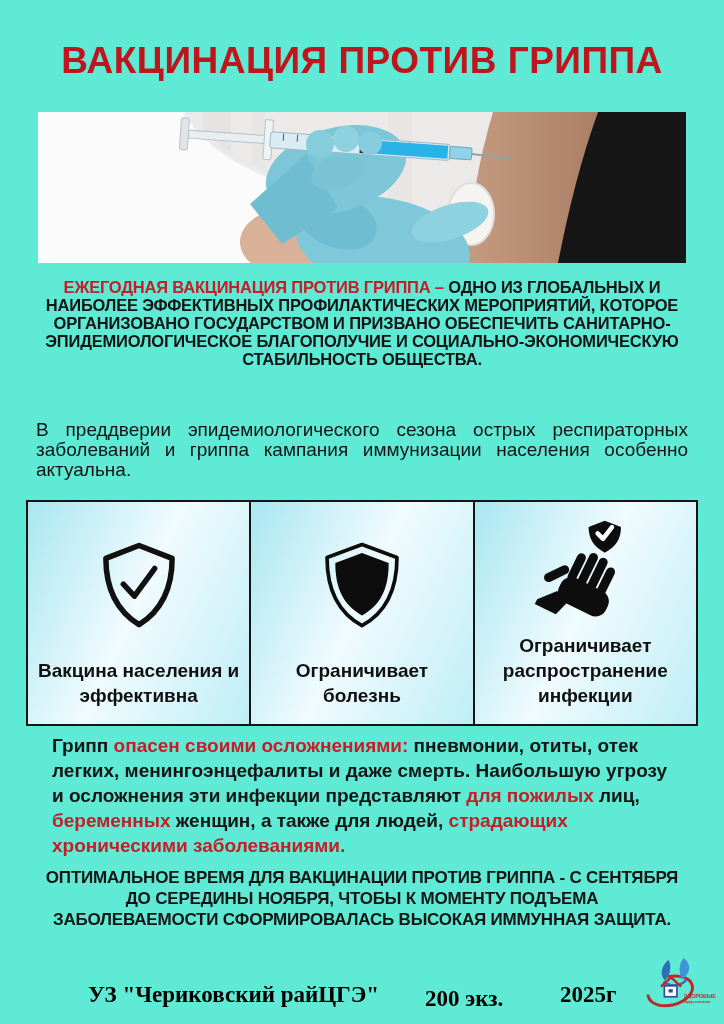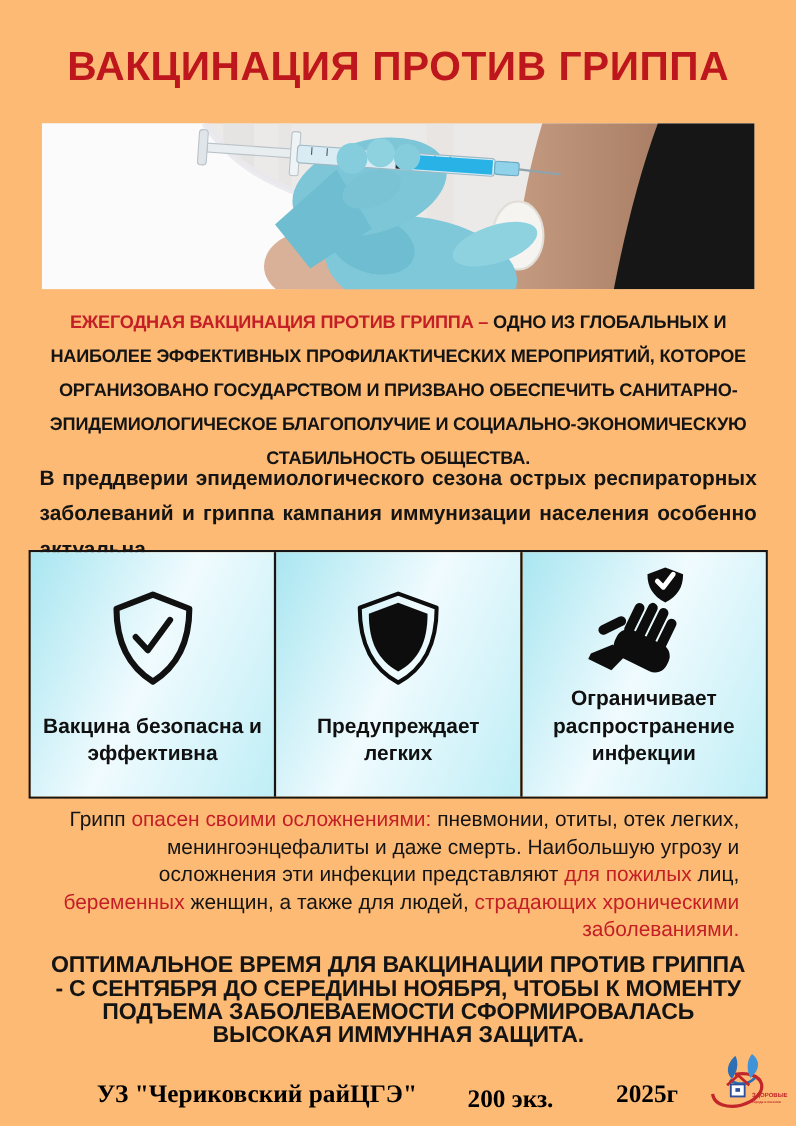--- a/index.html
+++ b/index.html
@@ -1,37 +1,37 @@
 <!DOCTYPE html>
 <html style="--title_red: #bd161d; --accent_red: #c41e26; --box_cyan_edge: #a9e6f1; --box_cyan_mid: #bfeef6;"><head>
 <meta charset="utf-8">
 <style>
   html,body{margin:0;padding:0;background:#ffffff;}
-  .page{position:relative;width:724px;height:1024px;background:#fdba74;overflow:hidden;
+  .page{position:relative;width:724px;height:1024px;background:#5eead4;overflow:hidden;
         font-family:"Liberation Sans",sans-serif;color:#1a1a1a;margin:0 auto;}
   .abs{position:absolute;}
   .red{color:var(--accent_red);}
   .page-title{top:40px;left:0;width:724px;text-align:center;font-size:37px;font-weight:800;
               color:var(--title_red);letter-spacing:.5px;margin:0;}
   .photo{top:112px;left:38px;width:648px;height:151px;}
-  .intro{top:278px;left:34px;width:656px;text-align:center;font-size:16.5px;line-height:31px;
+  .intro{top:278px;left:34px;width:656px;text-align:center;font-size:16.5px;line-height:18px;
          font-weight:800;letter-spacing:-.2px;color:#141414;margin:0;}
-  .season{top:420px;left:36px;width:652px;text-align:justify;font-size:19px;line-height:32px;
-          font-weight:700;color:#141414;margin:0;}
+  .season{top:420px;left:36px;width:652px;text-align:justify;font-size:19px;line-height:20px;
+          font-weight:400;color:#141414;margin:0;}
   .benefits{top:500px;left:26px;width:672px;height:226px;display:flex;box-sizing:border-box;
             border:2px solid #151515;}
   .cell{flex:1;display:flex;flex-direction:column;align-items:center;box-sizing:border-box;
-        padding:12px 10px 26px;border-left:2px solid #151515;
+        padding:12px 10px 16px;border-left:2px solid #151515;
         background:linear-gradient(115deg,var(--box_cyan_edge) 0%,#f0fbfe 48%,var(--box_cyan_mid) 100%);}
   .cell:first-child{border-left:none;}
   .cell .iconwrap{flex:1;display:flex;align-items:center;justify-content:center;}
   .caption{font-size:19px;font-weight:700;line-height:1.32;text-align:center;color:#101010;}
-  .danger{top:733px;left:52px;width:620px;text-align:right;font-size:19px;line-height:25px;
-          font-weight:400;color:#141414;margin:0;}
-  .timing{top:867px;left:42px;width:640px;text-align:center;font-size:21px;line-height:21px;
+  .danger{top:733px;left:52px;width:620px;text-align:left;font-size:19px;line-height:25px;
+          font-weight:700;color:#141414;margin:0;}
+  .timing{top:867px;left:42px;width:640px;text-align:center;font-size:17px;line-height:21px;
           font-weight:800;letter-spacing:-.2px;color:#141414;margin:0;}
   .footer{top:950px;left:0;width:724px;height:74px;font-family:"Liberation Serif",serif;
           font-weight:700;font-size:23px;color:#000;}
   .footer .org{position:absolute;left:88px;top:32px;}
   .footer .copies{position:absolute;left:425px;top:36px;}
   .footer .year{position:absolute;left:560px;top:32px;}
   .footer .logo{position:absolute;left:640px;top:2px;width:84px;height:66px;}
 </style>
 </head>
 <body>
@@ -105,30 +105,30 @@
   <p class="abs season">В преддверии эпидемиологического сезона острых респираторных заболеваний и гриппа кампания иммунизации населения особенно актуальна.</p>
 
   <div class="abs benefits">
     <div class="cell">
       <div class="iconwrap">
         <svg width="92" height="98" viewBox="0 0 100 100">
           <path d="M50,6 L86,20 C86,54 74,77 50,92 C26,77 14,54 14,20 Z" fill="none" stroke="#111" stroke-width="6" stroke-linejoin="round"></path>
           <polyline points="33,48 45,61 67,31" fill="none" stroke="#111" stroke-width="6" stroke-linecap="round" stroke-linejoin="round"></polyline>
         </svg>
       </div>
-      <div class="caption">Вакцина безопасна и эффективна</div>
+      <div class="caption">Вакцина населения и эффективна</div>
     </div>
     <div class="cell">
       <div class="iconwrap">
         <svg width="92" height="98" viewBox="0 0 100 100">
           <path d="M50,5 L88,19 C88,55 76,79 50,93 C24,79 12,55 12,19 Z" fill="none" stroke="#0d0d0d" stroke-width="4" stroke-linejoin="round"></path>
           <path d="M50,14 L79,25 C79,53 70,71 50,82 C30,71 21,53 21,25 Z" fill="#0d0d0d"></path>
         </svg>
       </div>
-      <div class="caption">Предупреждает легких</div>
+      <div class="caption">Ограничивает болезнь</div>
     </div>
     <div class="cell">
       <div class="iconwrap">
         <svg width="118" height="108" viewBox="0 0 120 120">
           <g fill="#0d0d0d" transform="rotate(26 60 85)">
             <rect x="30" y="72" width="58" height="30" rx="13"></rect>
             <rect x="33" y="44" width="10" height="34" rx="5"></rect>
             <rect x="45" y="38" width="10" height="40" rx="5"></rect>
             <rect x="57" y="38" width="10" height="40" rx="5"></rect>
             <rect x="69" y="44" width="10" height="36" rx="5"></rect>

